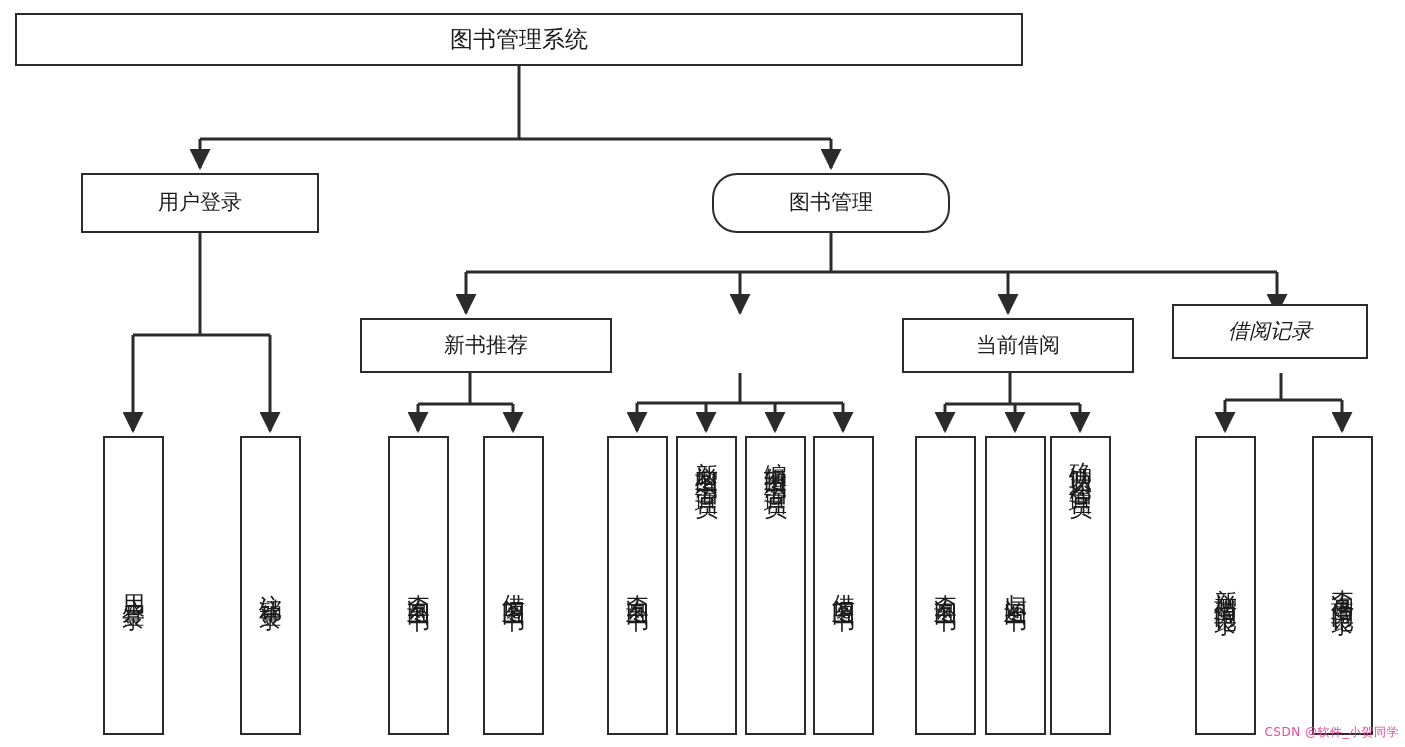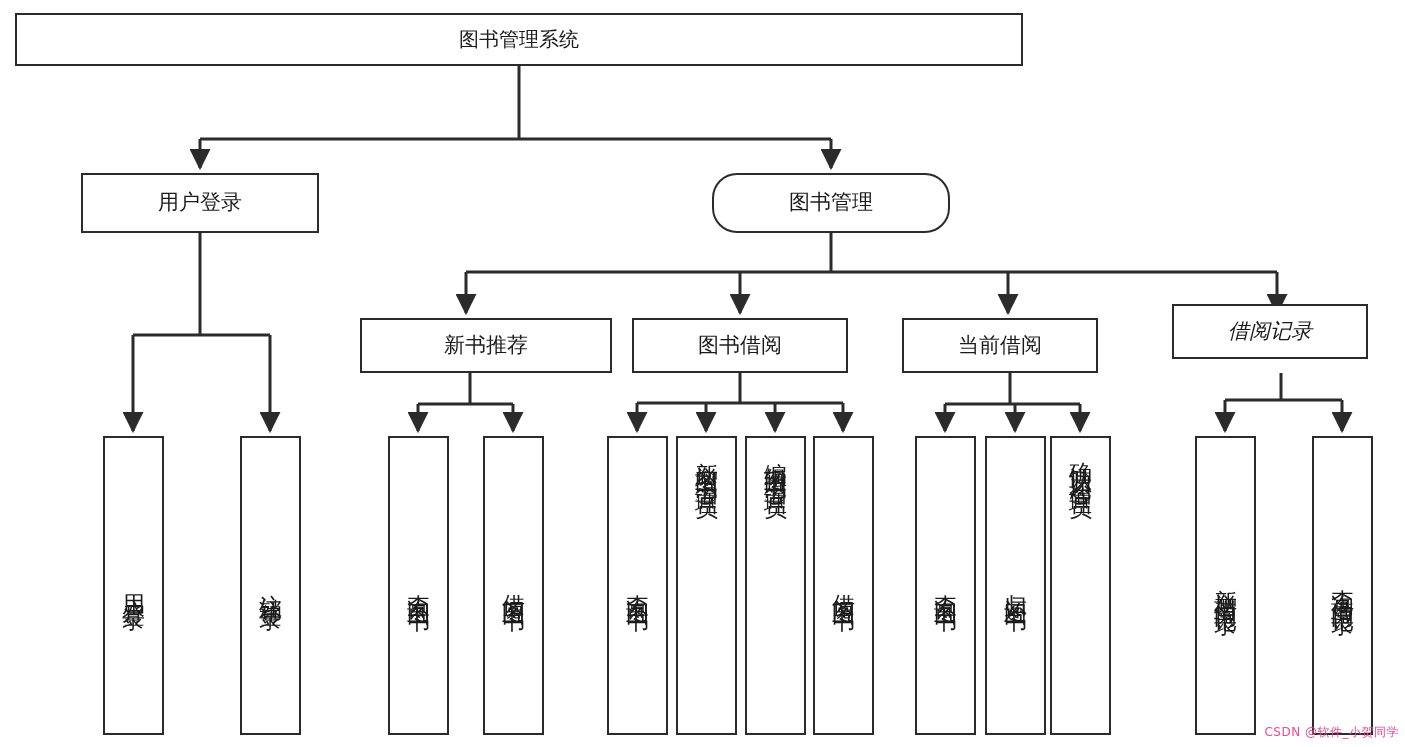--- a/index.html
+++ b/index.html
@@ -41,32 +41,32 @@
     display: block;
     line-height: 1.02;
     white-space: pre;
   }
   
   .node.root {
     left: 15px;
     top: 13px;
     width: 1008px;
     height: 53px;
-    font-size: 20px;
+    font-size: 23px;
   }
   
   .node.lvl1, .node.lvl2 {
     font-size: 21px;
   }
   .node.user-login   { left: 81px;   top: 173px; width: 238px; height: 60px; }
   .node.book-manage  { left: 712px;  top: 173px; width: 238px; height: 60px; border-radius: 25px; }
 
   .node.lvl2.n-new-books  { left: 360px;  top: 318px; width: 252px; height: 55px; }
   .node.lvl2.n-borrow     { left: 632px;  top: 318px; width: 216px; height: 55px; }
-  .node.lvl2.n-current    { left: 902px;  top: 318px; width: 196px; height: 55px; }
+  .node.lvl2.n-current    { left: 902px;  top: 318px; width: 232px; height: 55px; }
   .node.lvl2.n-records    { left: 1172px; top: 304px; width: 196px; height: 55px; font-style: italic; }
 
   
   .node.leaf {
     top: 436px;
     height: 299px;
     width: 61px;
     align-items: center;
     justify-content: center;
     font-size: 23px;
@@ -154,23 +154,20 @@
   <div class="node lvl1 user-login">
     <span class="label">用户登录</span>
   </div>
   <div class="node lvl1 book-manage">
     <span class="label">图书管理</span>
   </div>
 
   <div class="node lvl2 n-new-books">
     <span class="label">新书推荐</span>
   </div>
-  <div class="node lvl2 n-borrow">
-    <span class="label">图书借阅</span>
-  </div>
   <div class="node lvl2 n-current">
     <span class="label">当前借阅</span>
   </div>
   <div class="node lvl2 n-records">
     <span class="label">借阅记录</span>
   </div>
 
   <div class="node leaf" style="left:103px;">
     <span class="label">用户登录</span>
   </div>

